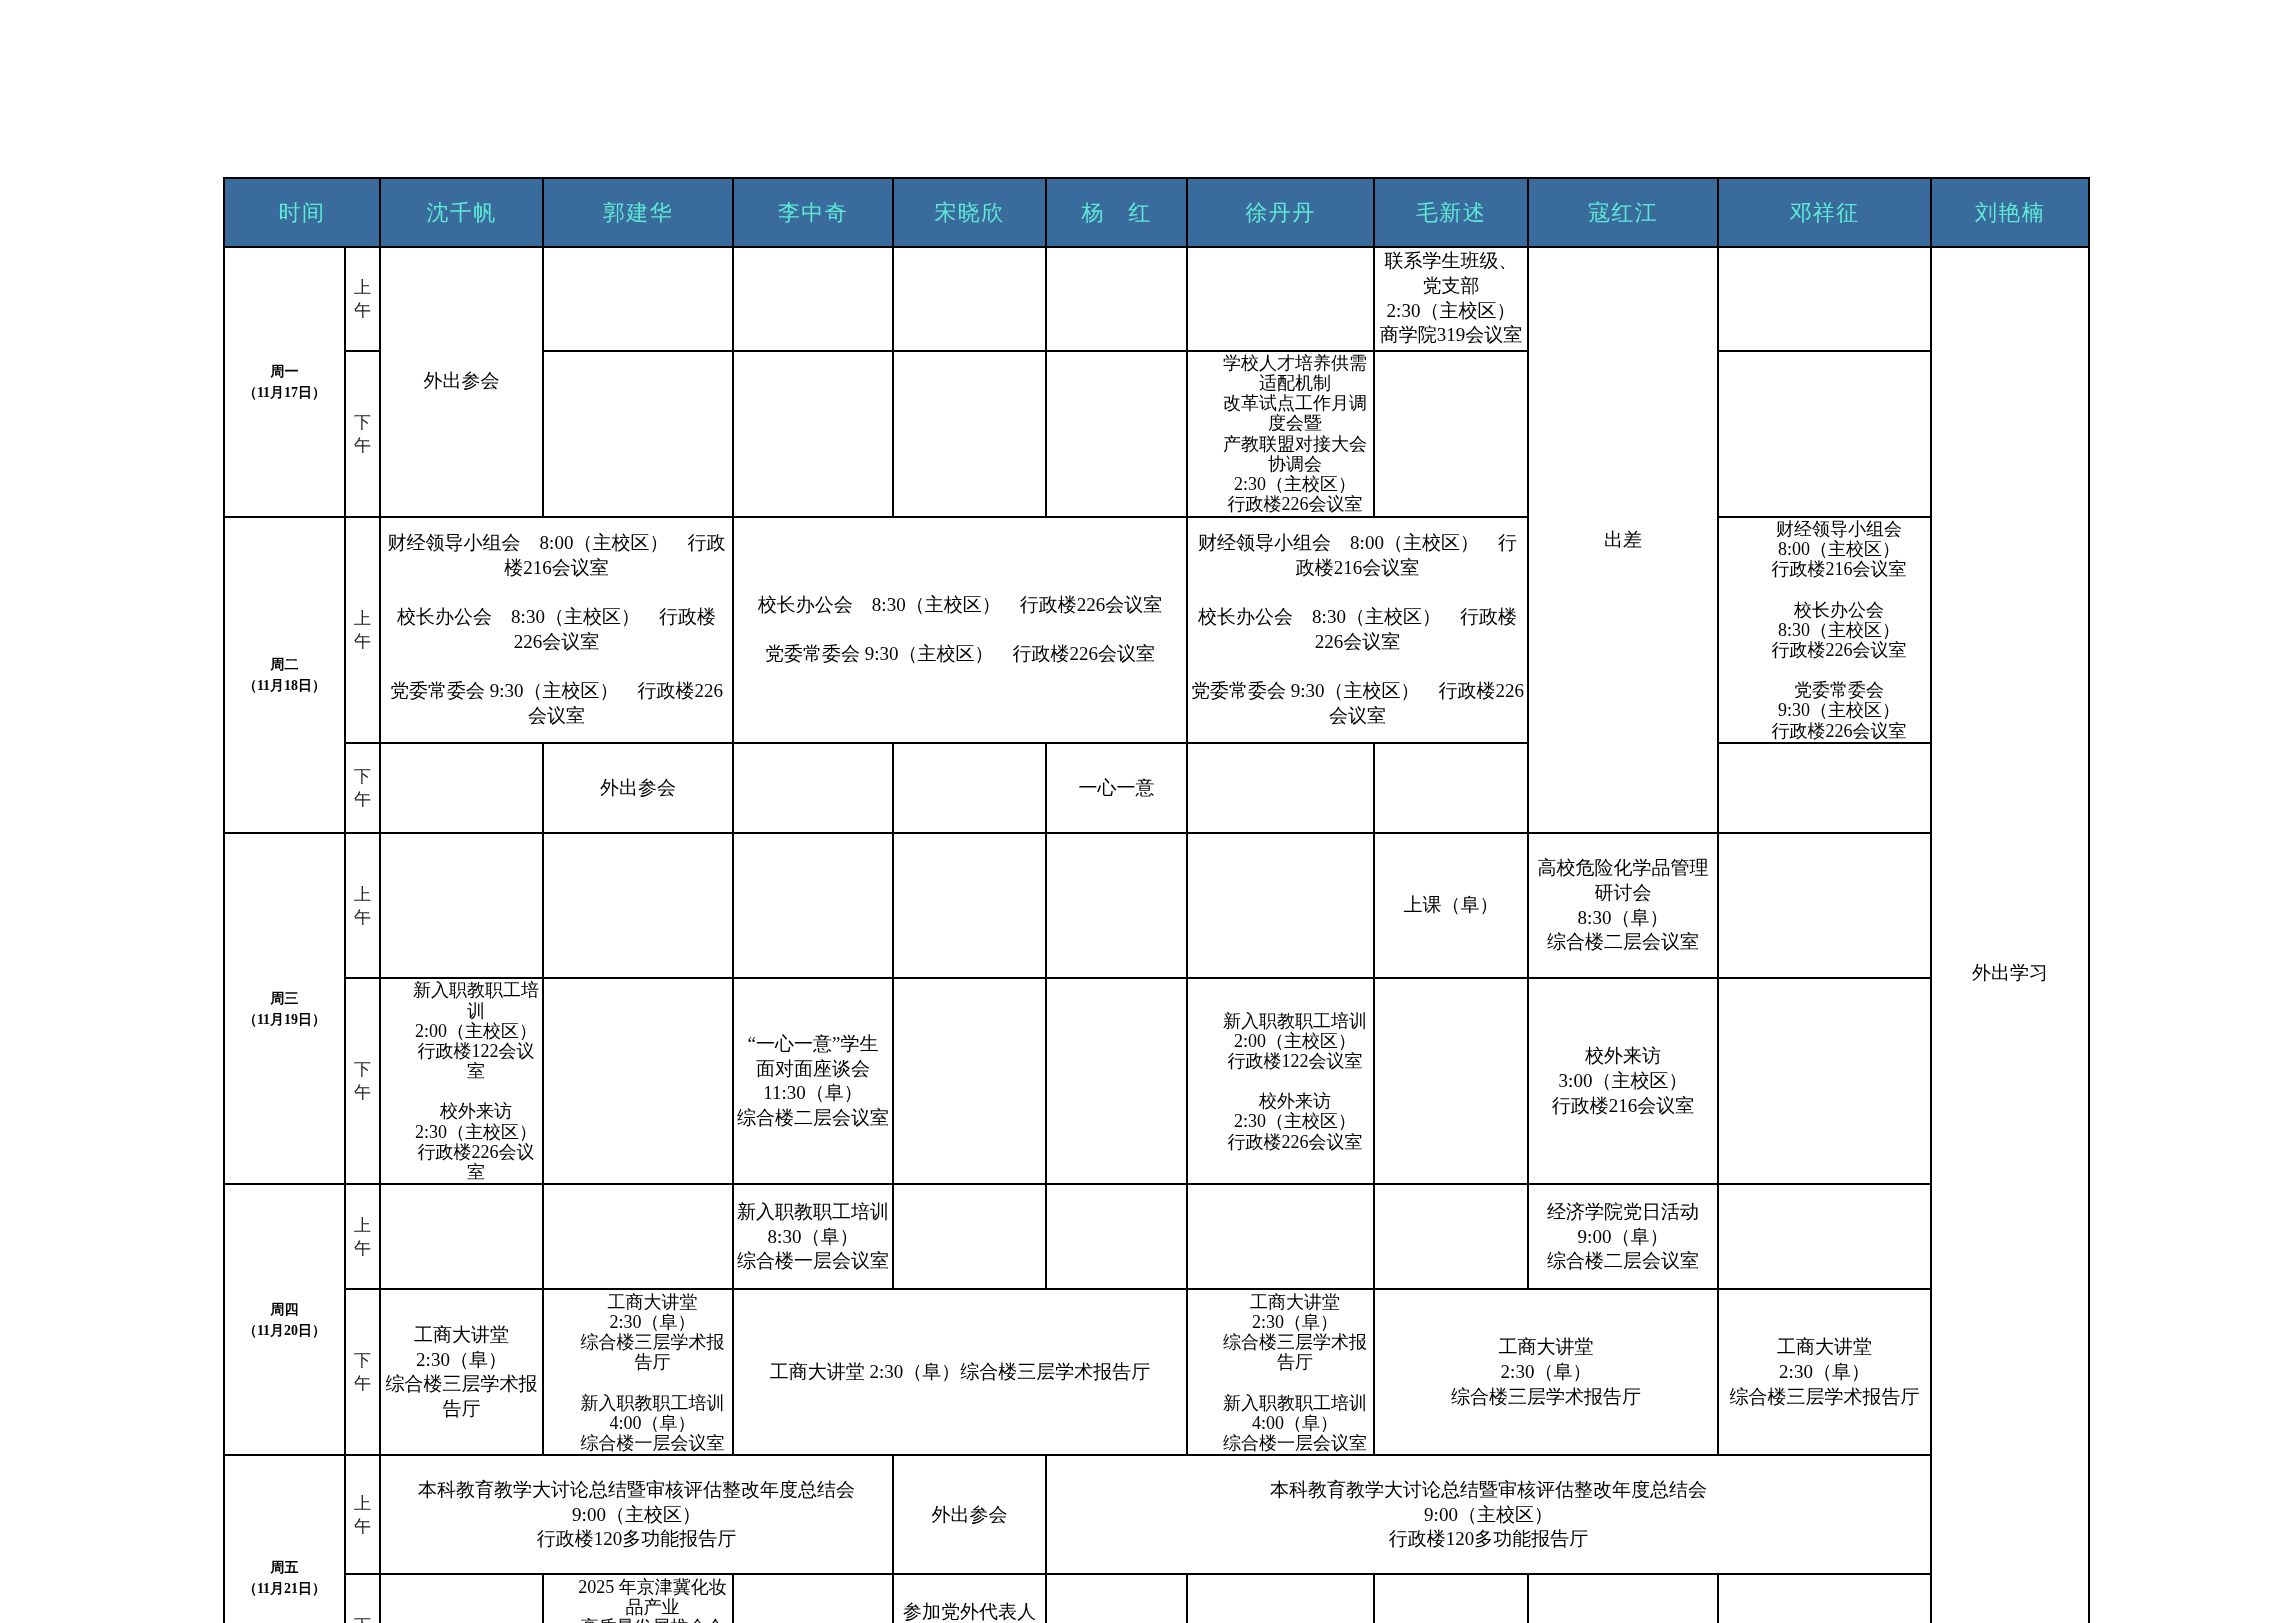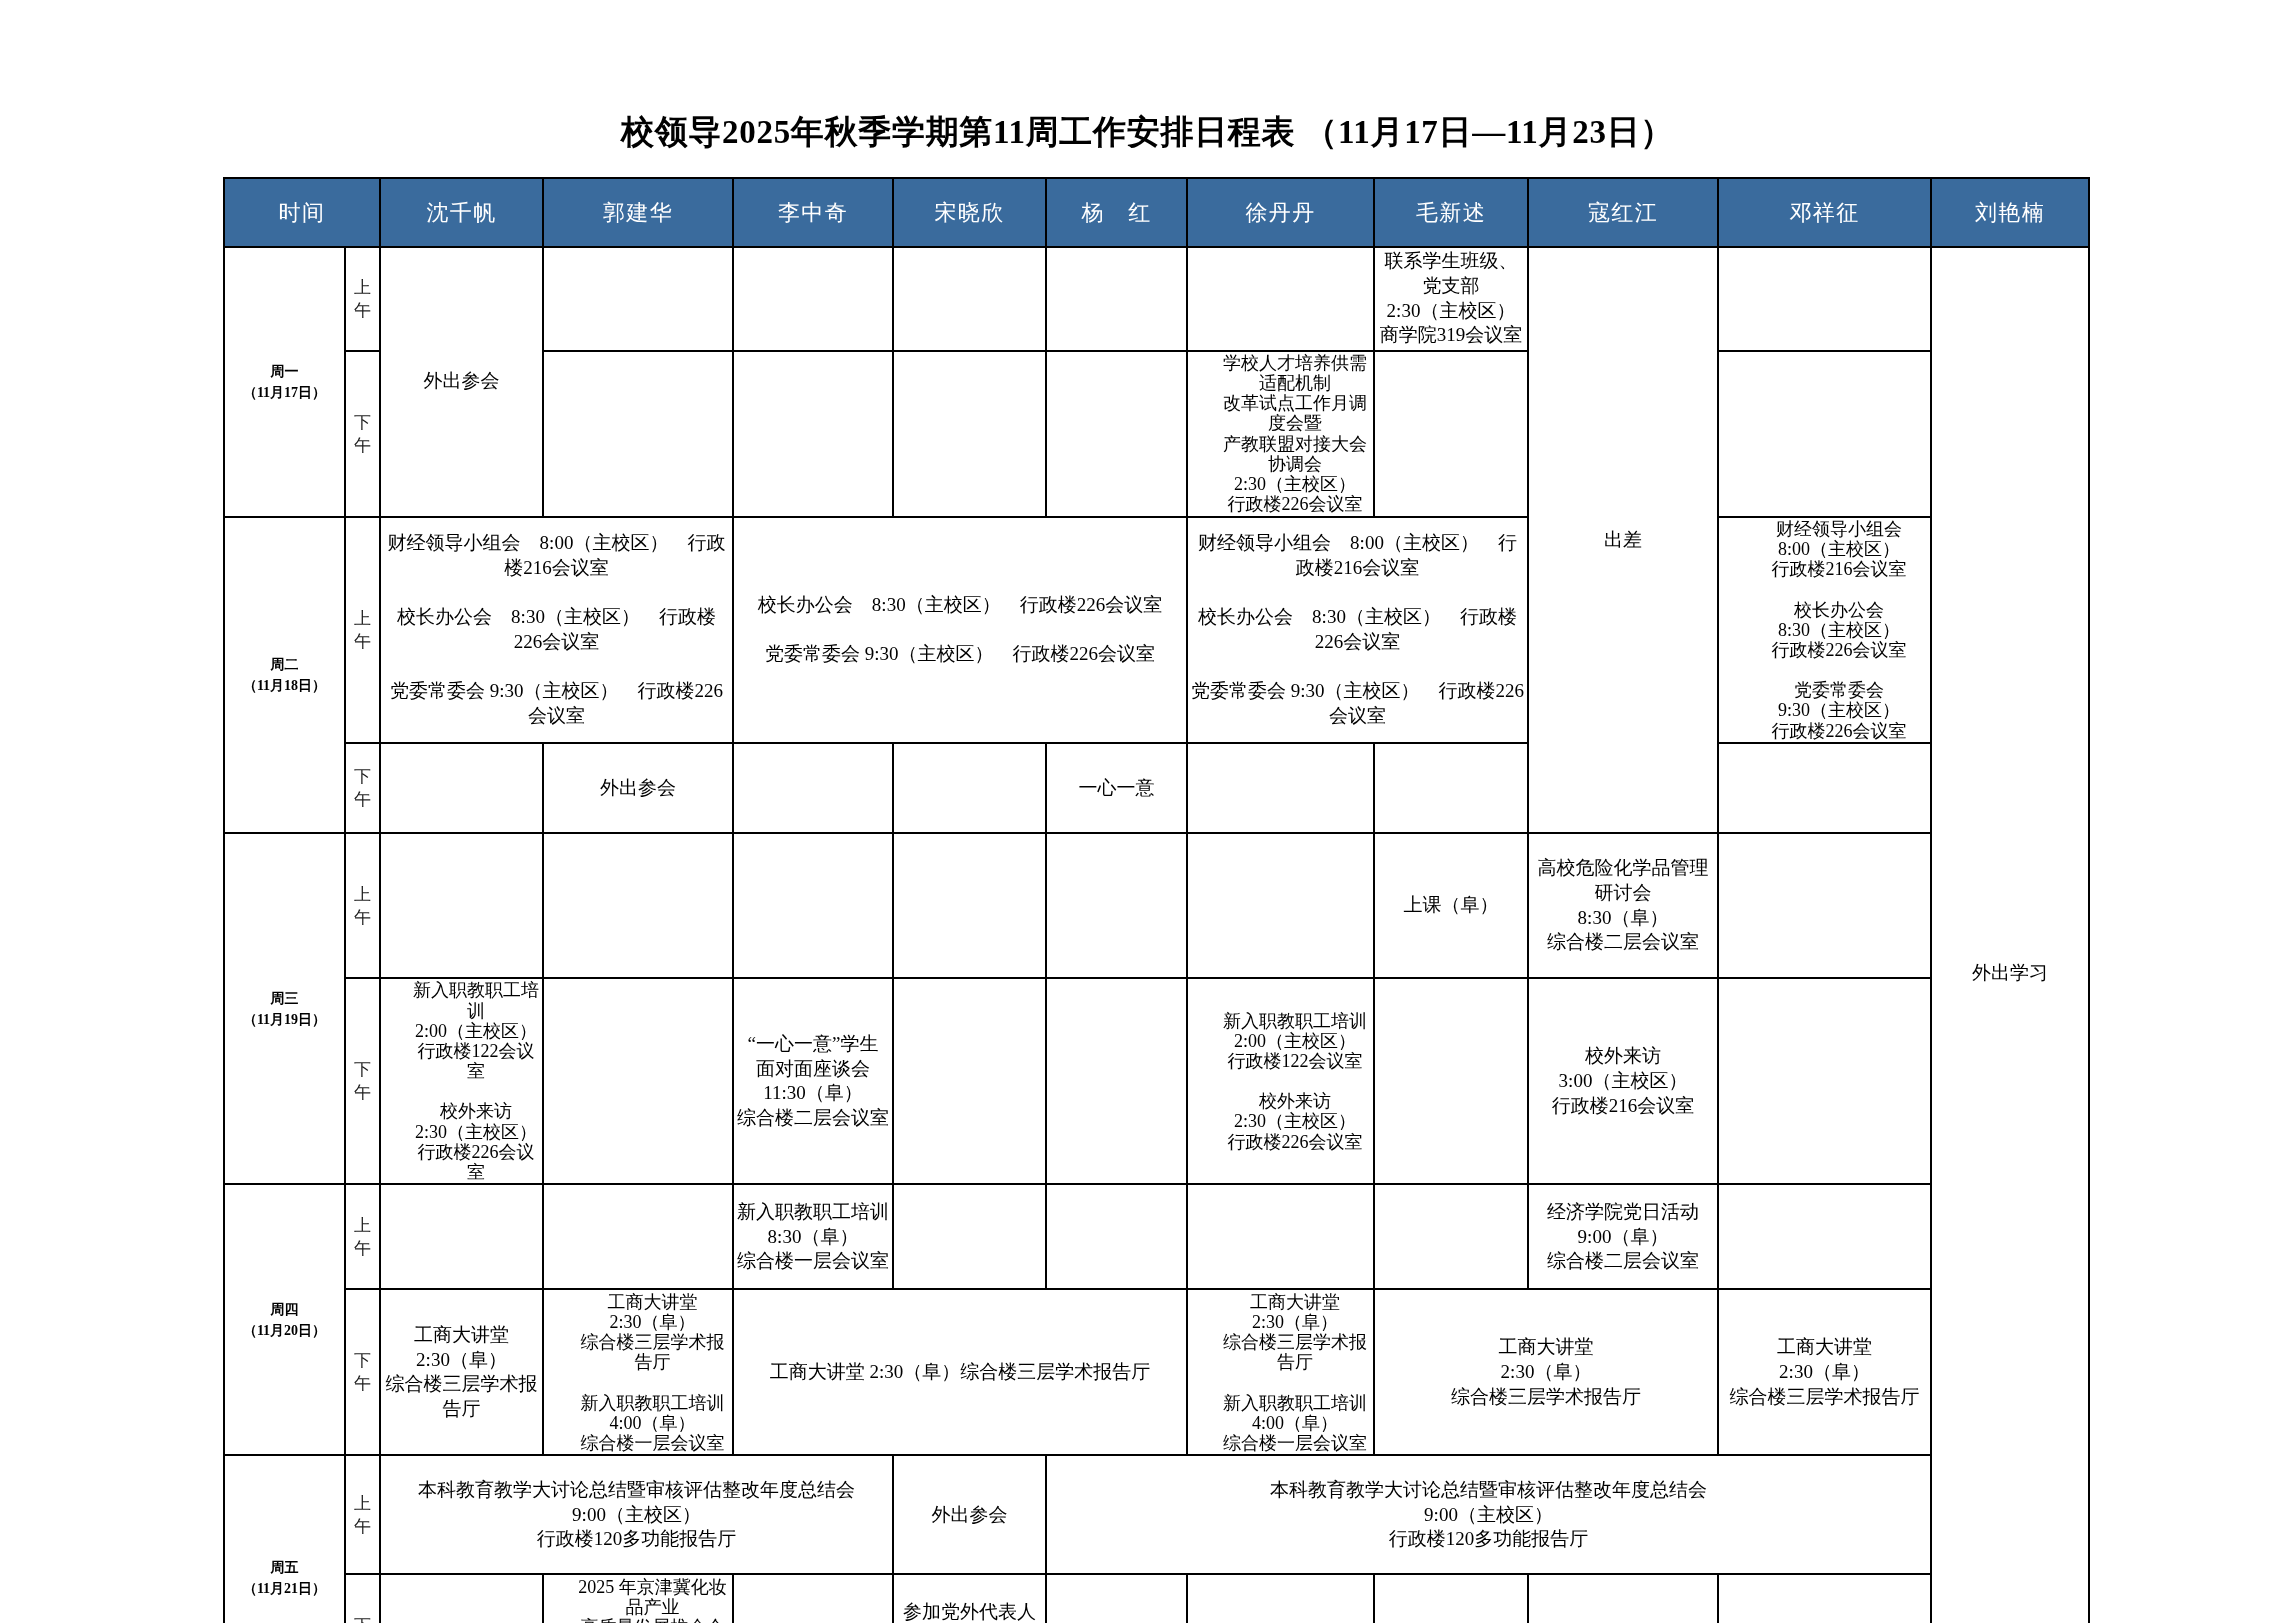--- a/index.html
+++ b/index.html
@@ -29,21 +29,21 @@
   }
   table.sched td, table.sched th{
     border:2.2px solid #000;
     padding:1.4px 2.9px;
     vertical-align:middle;
     text-align:center;
     overflow:hidden;
   }
   th.hdr{
     background:#3A6B9D;
-    color:#ffffff;
+    color:#5eead4;
     font-family:"Liberation Sans","DejaVu Sans",sans-serif;
     font-weight:normal;
     font-size:22px;
     letter-spacing:1.4px;
   }
   td.day{
     font-weight:bold;
     font-size:14px;
     line-height:1.5;
     white-space:pre-line;
@@ -63,21 +63,20 @@
     font-size:18px;
     line-height:1.12;
     padding-left:32px;
   }
 </style>
 </head>
 <body>
 
 <div class="page">
 
-  <div class="title">校领导2025年秋季学期第11周工作安排日程表 （11月17日—11月23日）</div>
 
   <table class="sched">
     <colgroup>
       <col style="width:121px">
         <col style="width:35px">
       <col style="width:163px">
         <col style="width:190px">
         <col style="width:160px">
       <col style="width:153px">
         <col style="width:141px">

